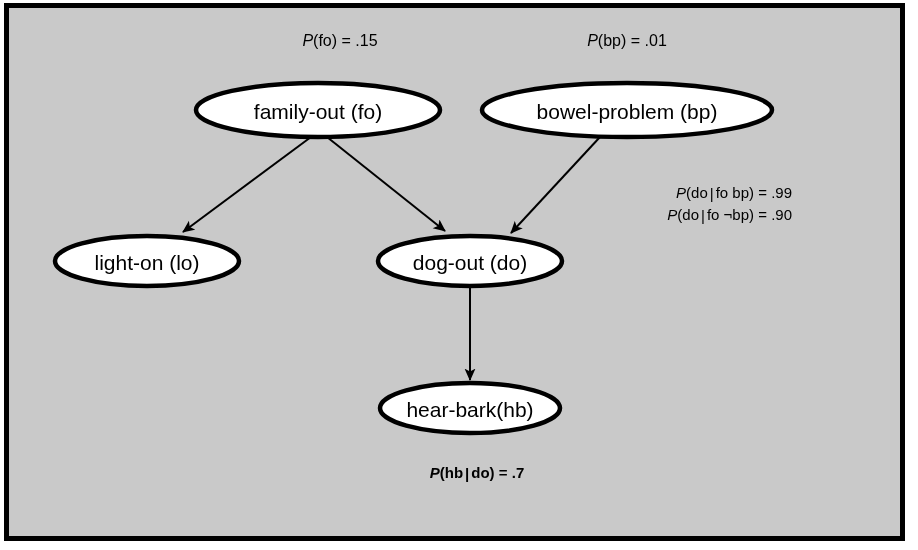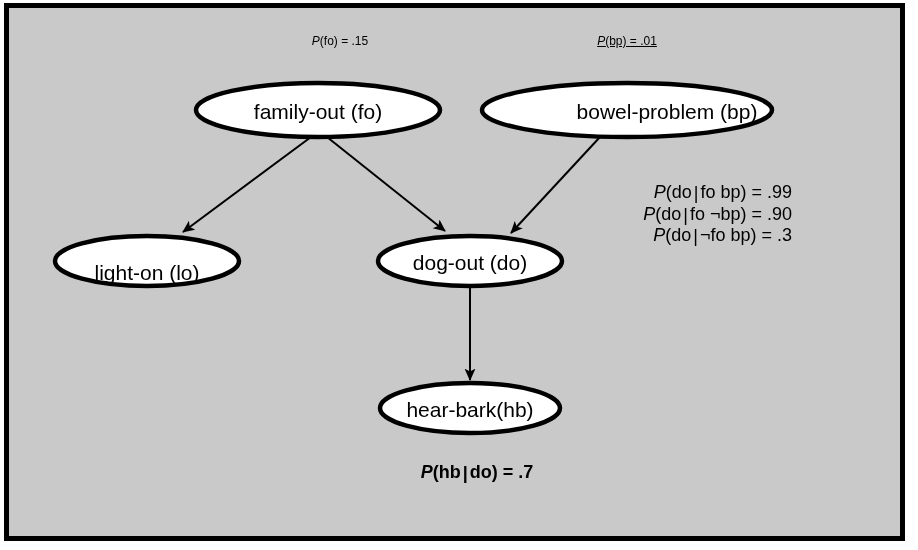--- a/index.html
+++ b/index.html
@@ -37,29 +37,29 @@
     text-align: center;
     color: #000000;
     font-size: 21px;
     line-height: 21px;
     white-space: nowrap;
     transform: translate(-50%, -50%);
   }
   .cpt {
     position: absolute;
     color: #000000;
-    font-size: 18px;
+    font-size: 15px;
     line-height: 21.5px;
     white-space: nowrap;
   }
   .cpt-line { display: block; }
   .prior {
     position: absolute;
     color: #000000;
-    font-size: 12px;
+    font-size: 16px;
     line-height: 18px;
     white-space: nowrap;
     transform: translate(-50%, -50%);
   }
   .var { font-style: italic; }
   .bar {
     display: inline-block;
     padding: 0 2px;
     transform: translateY(1px);
   }
@@ -94,42 +94,39 @@
     </g>
 
     <ellipse cx="318" cy="110" rx="122" ry="27" fill="#ffffff" stroke="#000000" stroke-width="4.5"></ellipse>
     <ellipse cx="627" cy="110" rx="145" ry="27" fill="#ffffff" stroke="#000000" stroke-width="4.5"></ellipse>
     <ellipse cx="147" cy="261" rx="92" ry="25" fill="#ffffff" stroke="#000000" stroke-width="4.5"></ellipse>
     <ellipse cx="470" cy="261" rx="92" ry="25" fill="#ffffff" stroke="#000000" stroke-width="4.5"></ellipse>
     <ellipse cx="470" cy="408" rx="90" ry="25" fill="#ffffff" stroke="#000000" stroke-width="4.5"></ellipse>
   </svg>
 
   <div class="node-label" style="left:318px; top:111px;">family-out (fo)</div>
-  <div class="node-label" style="left:627px; top:111px;margin-left:40px;">bowel-problem (bp)</div>
-  <div class="node-label" style="left:147px; top:262px;margin-top:10px;">light-on (lo)</div>
+  <div class="node-label" style="left:627px; top:111px;">bowel-problem (bp)</div>
+  <div class="node-label" style="left:147px; top:262px;">light-on (lo)</div>
   <div class="node-label" style="left:470px; top:409px;">hear-bark(hb)</div>
   <div class="node-label" style="left:470px; top:262px;">dog-out (do)</div>
 
   <div class="prior" style="left:340px; top:41px;">
     <span class="var">P</span><span>(fo) = .15</span>
   </div>
-  <div class="prior" style="left:627px; top:41px;text-decoration:underline;">
+  <div class="prior" style="left:627px; top:41px;">
     <span class="var">P</span><span>(bp) = .01</span>
   </div>
 
 
   <div class="cpt rt" style="left:600px; top:182px; width:192px;">
     <span class="cpt-line">
       <span class="var">P</span><span>(do</span><span class="bar">|</span><span>fo bp) = .99</span>
     </span>
     <span class="cpt-line">
       <span class="var">P</span><span>(do</span><span class="bar">|</span><span>fo ¬bp) = .90</span>
-    </span>
-    <span class="cpt-line">
-      <span class="var">P</span><span>(do</span><span class="bar">|</span><span>¬fo bp) = .3</span>
     </span>
   </div>
 
   <div class="cpt ctr" style="left:372px; top:462px; width:210px;font-weight:bold;">
     <span class="cpt-line">
       <span class="var">P</span><span>(hb</span><span class="bar">|</span><span>do) = .7</span>
     </span>
   </div>
 
 </div>

